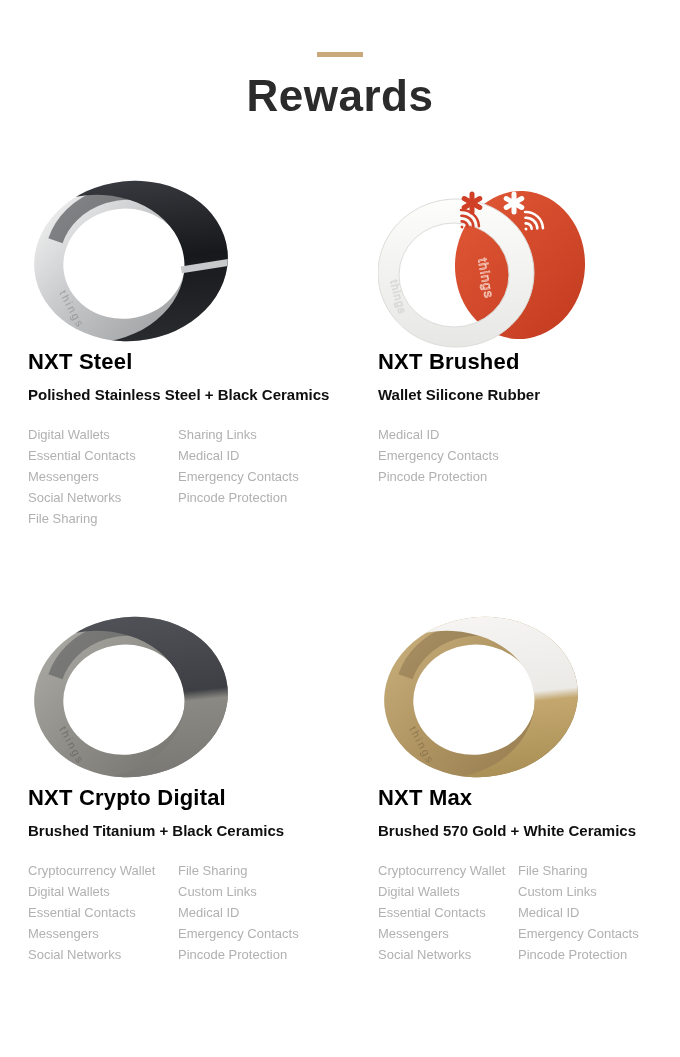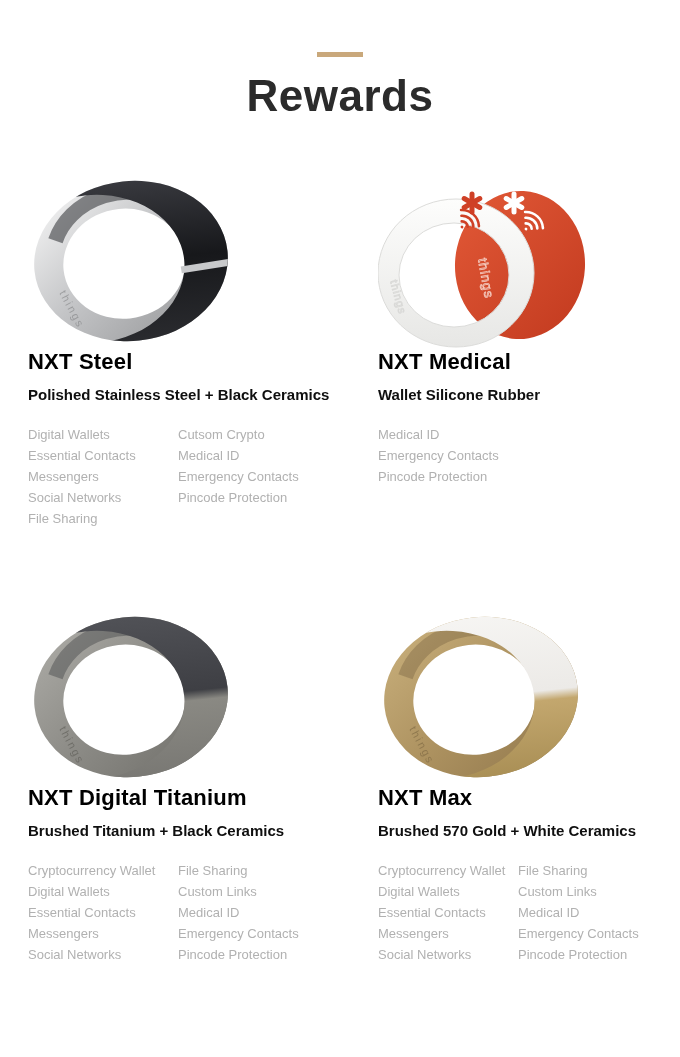--- a/index.html
+++ b/index.html
@@ -137,21 +137,21 @@
     <h3 class="product-material">Polished Stainless Steel + Black Ceramics</h3>
     <div class="features">
       <div class="fcol">
         <div class="feature-item">Digital Wallets</div>
         <div class="feature-item">Essential Contacts</div>
         <div class="feature-item">Messengers</div>
         <div class="feature-item">Social Networks</div>
         <div class="feature-item">File Sharing</div>
       </div>
       <div class="fcol">
-        <div class="feature-item">Cutsom Crypto</div>
+        <div class="feature-item">Sharing Links</div>
         <div class="feature-item">Medical ID</div>
         <div class="feature-item">Emergency Contacts</div>
         <div class="feature-item">Pincode Protection</div>
       </div>
     </div>
   </div>
 
   <div class="card">
     <figure class="figure">
       <svg width="212" height="176" viewBox="0 0 212 176">
@@ -184,21 +184,21 @@
           <line x1="0" y1="-9" x2="0" y2="9" transform="rotate(120)"></line>
         </g>
         <g transform="translate(84,54) rotate(-48)" stroke="#cf4026" fill="none" stroke-width="2.6" stroke-linecap="round">
           <circle cx="0" cy="0" r="1.4" fill="#cf4026" stroke="none"></circle>
           <path d="M4,-4 A5.7,5.7 0 0 1 4,4"></path>
           <path d="M8,-8 A11.3,11.3 0 0 1 8,8"></path>
           <path d="M12,-12 A17,17 0 0 1 12,12"></path>
         </g>
       </svg>
     </figure>
-    <h2 class="product-name">NXT Medical</h2>
+    <h2 class="product-name">NXT Brushed</h2>
     <h3 class="product-material">Wallet Silicone Rubber</h3>
     <div class="features">
       <div class="fcol">
         <div class="feature-item">Medical ID</div>
         <div class="feature-item">Emergency Contacts</div>
         <div class="feature-item">Pincode Protection</div>
       </div>
     </div>
   </div>
 
@@ -213,21 +213,21 @@
         <g transform="rotate(-6 103 88)">
           <path fill-rule="evenodd" fill="url(#gTi)" d="M6,88 a97,80 0 1 0 194,0 a97,80 0 1 0 -194,0 Z M35,90 a61,55 0 1 0 122,0 a61,55 0 1 0 -122,0 Z"></path>
           <path d="M30,60 A75,66 0 0 1 150,36" stroke="#3a3b3f" stroke-width="15" fill="none" opacity=".4"></path>
           <g clip-path="url(#clipTi)">
             <path fill-rule="evenodd" fill="url(#gTiC)" d="M-12,-12 H224 V188 H-12 Z M-28,92 a92,74 0 1 0 184,0 a92,74 0 1 0 -184,0 Z"></path>
           </g>
           <text x="28" y="112" transform="rotate(68 28 112)" font-size="11" letter-spacing="2" fill="#56554f" opacity=".55">things</text>
         </g>
       </svg>
     </figure>
-    <h2 class="product-name">NXT Digital Titanium</h2>
+    <h2 class="product-name">NXT Crypto Digital</h2>
     <h3 class="product-material">Brushed Titanium + Black Ceramics</h3>
     <div class="features">
       <div class="fcol">
         <div class="feature-item">Cryptocurrency Wallet</div>
         <div class="feature-item">Digital Wallets</div>
         <div class="feature-item">Essential Contacts</div>
         <div class="feature-item">Messengers</div>
         <div class="feature-item">Social Networks</div>
       </div>
       <div class="fcol">

